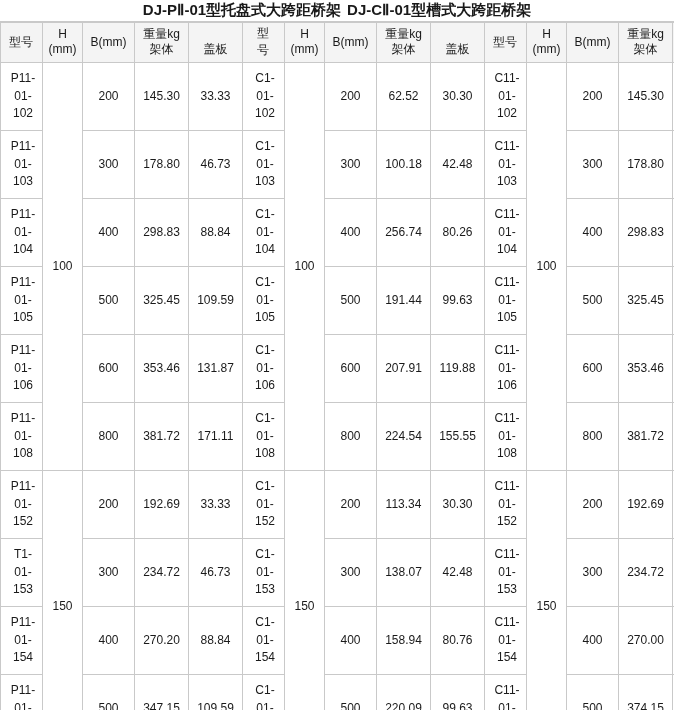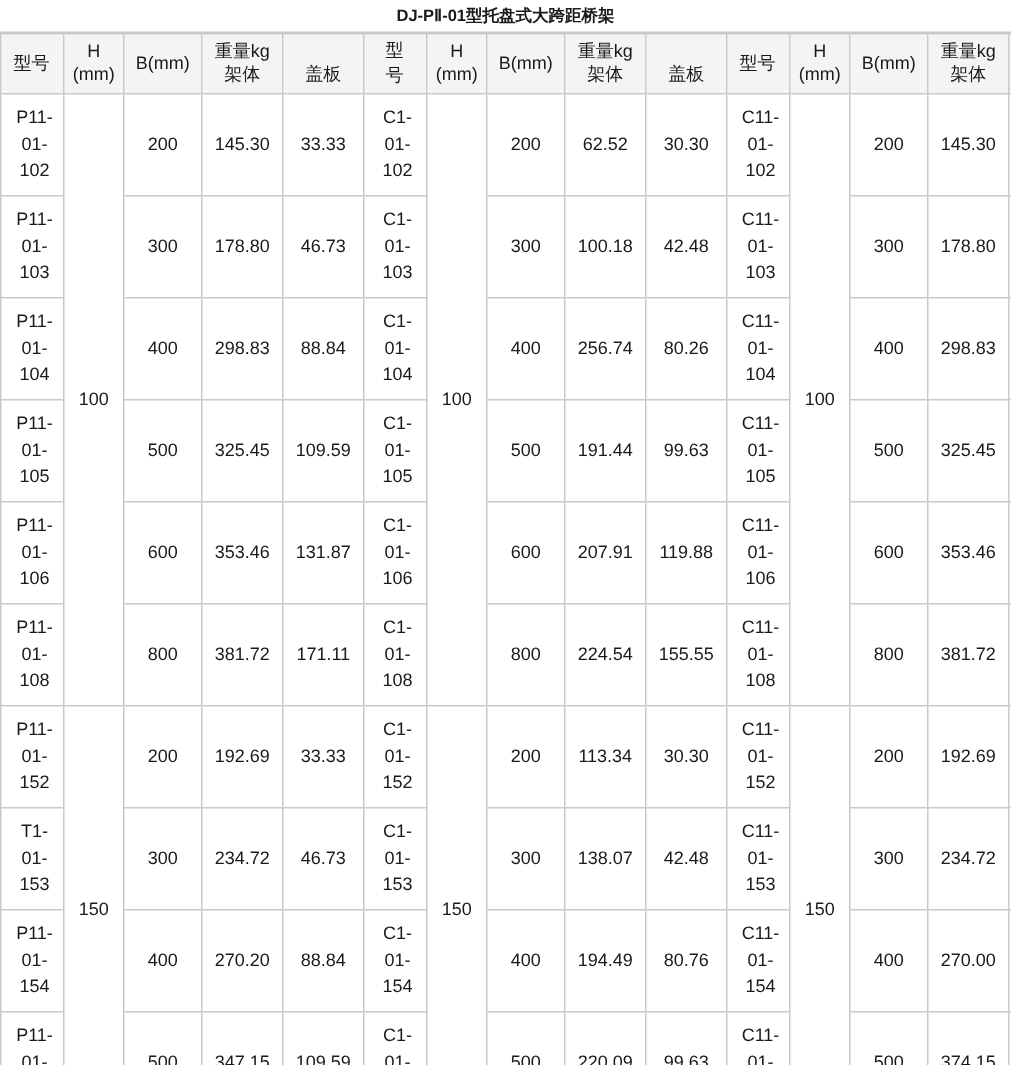--- a/index.html
+++ b/index.html
@@ -17,21 +17,21 @@
     width: 674px;
     min-height: 710px;
     position: relative;
   }
   .title-row {
     height: 22px;
     display: flex;
     align-items: center;
     justify-content: center;
     gap: 6px;
-    font-size: 11px;
+    font-size: 15px;
     font-weight: bold;
     letter-spacing: 0px;
     border-bottom: 1px solid #c9c9c9;
   }
   .title-row span { white-space: nowrap; }
   table {
     border-collapse: collapse;
     width: 674px;
     table-layout: fixed;
   }
@@ -63,20 +63,21 @@
   td.bcol { width: 52px; }
   td.wcol { width: 54px; }
 </style>
 </head>
 <body>
 
 <div id="page">
 
   <div class="title-row">
     <span>DJ-PⅡ-01型托盘式大跨距桥架</span>
+    <span>DJ-CⅡ-01型槽式大跨距桥架</span>
   </div>
 
   <table>
     <thead>
       <tr>
         <td class="model" style="text-align:center;padding-left:0">型号</td>
         <td class="hcol">
           <div>H</div>
           <div>(mm)</div>
         </td>
@@ -245,21 +246,21 @@
         <td class="wcol">234.72</td>
         <td class="wcol">46.73</td>
       </tr>
       <tr>
         <td class="model">P11-<br>01-<br>154</td>
         <td class="bcol">400</td>
         <td class="wcol">270.20</td>
         <td class="wcol">88.84</td>
         <td class="model">C1-<br>01-<br>154</td>
         <td class="bcol">400</td>
-        <td class="wcol">194.49</td>
+        <td class="wcol">158.94</td>
         <td class="wcol">80.76</td>
         <td class="model">C11-<br>01-<br>154</td>
         <td class="bcol">400</td>
         <td class="wcol">270.00</td>
         <td class="wcol">88.84</td>
       </tr>
       <tr>
         <td class="model">P11-<br>01-<br>155</td>
         <td class="bcol">500</td>
         <td class="wcol">347.15</td>

